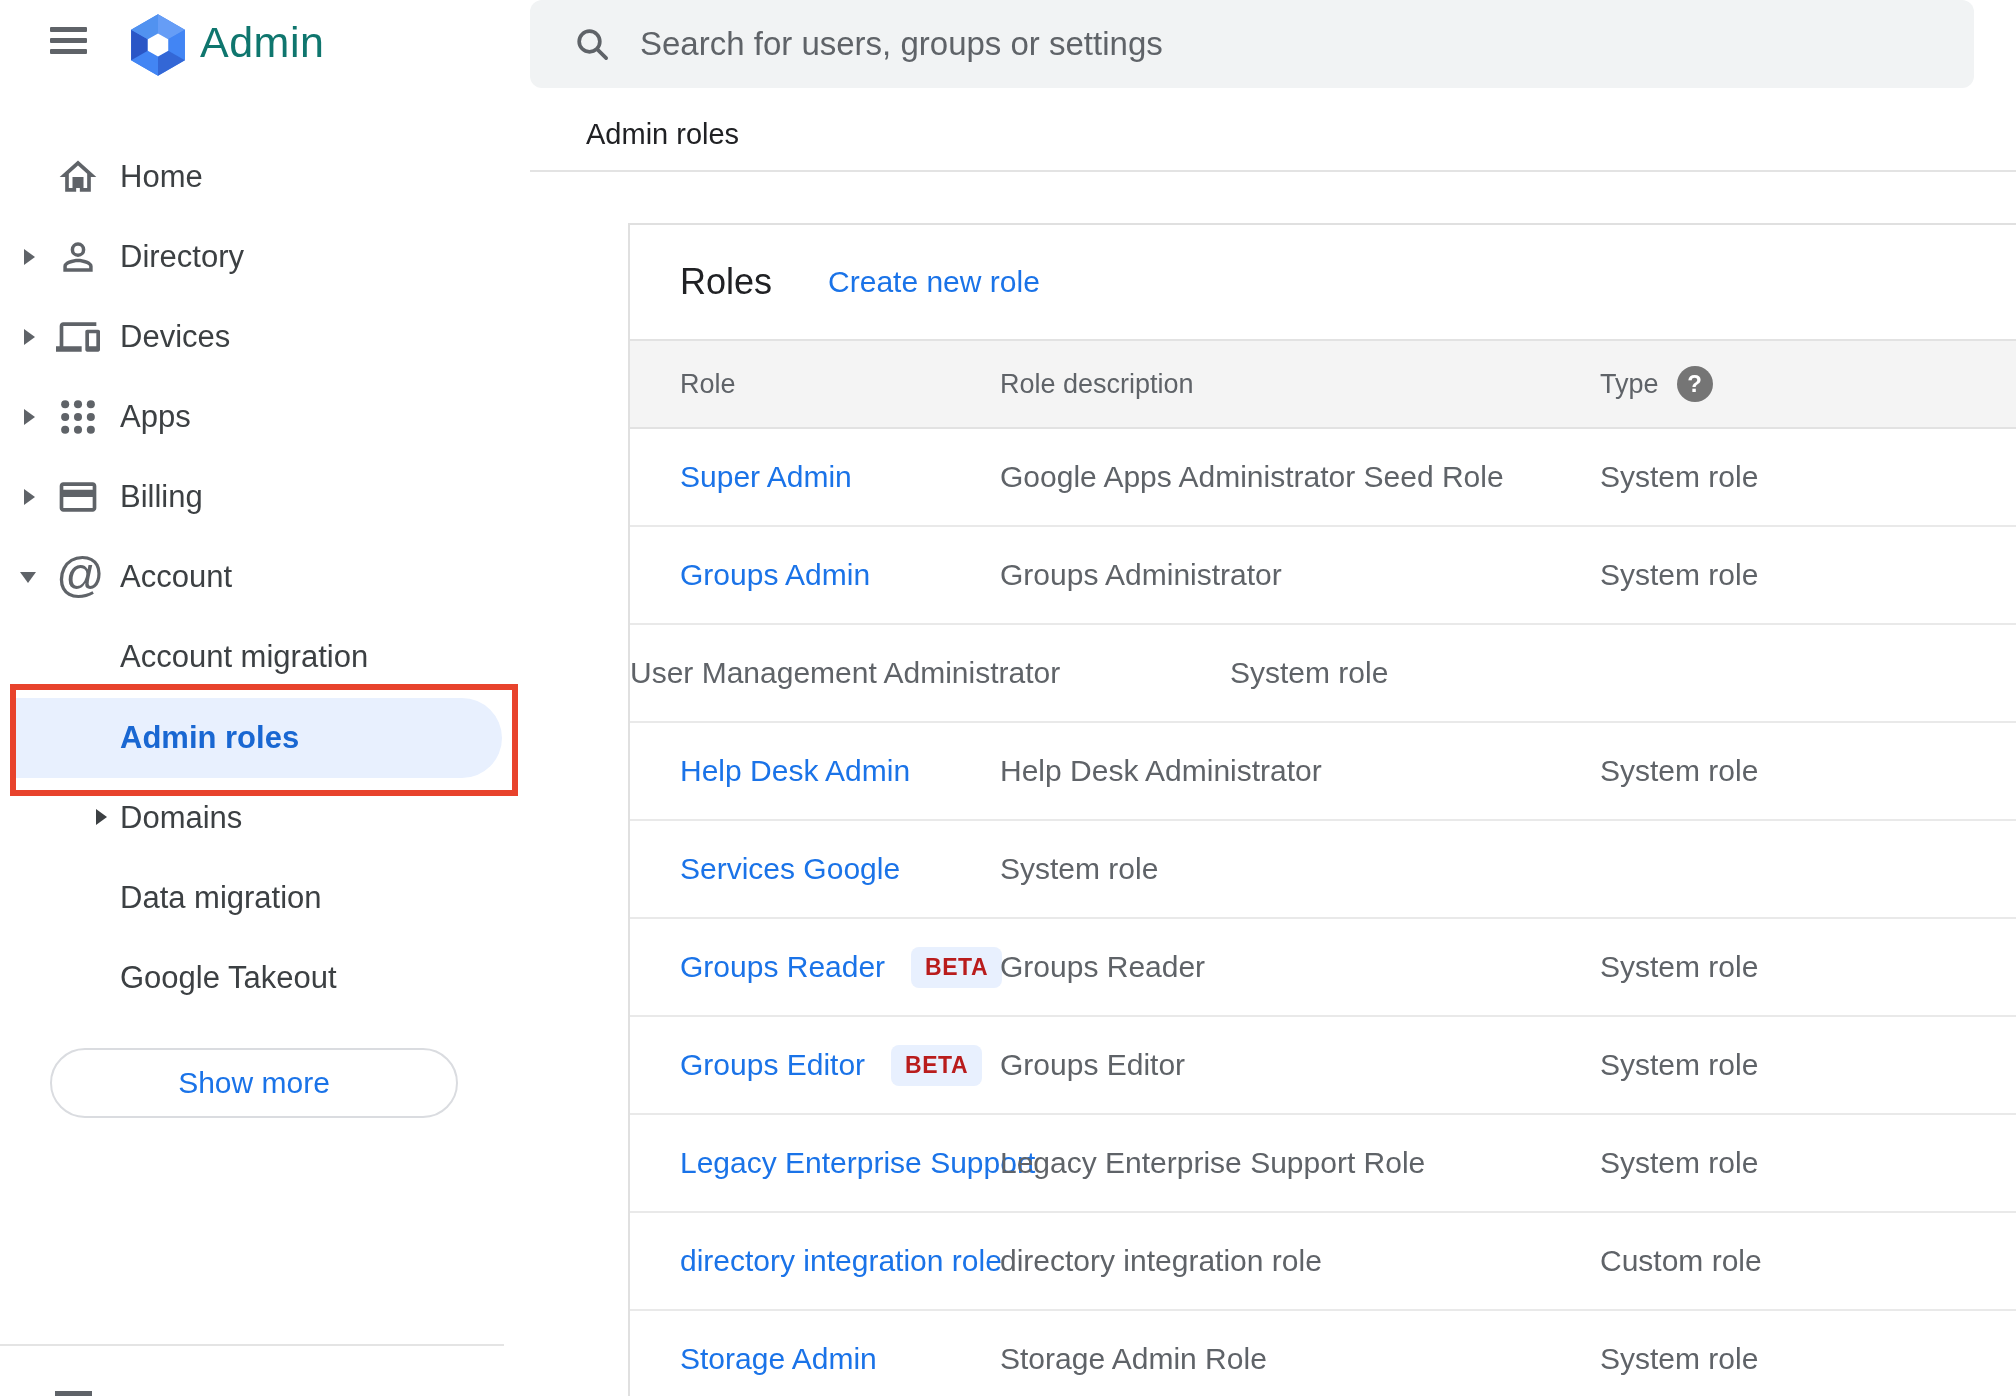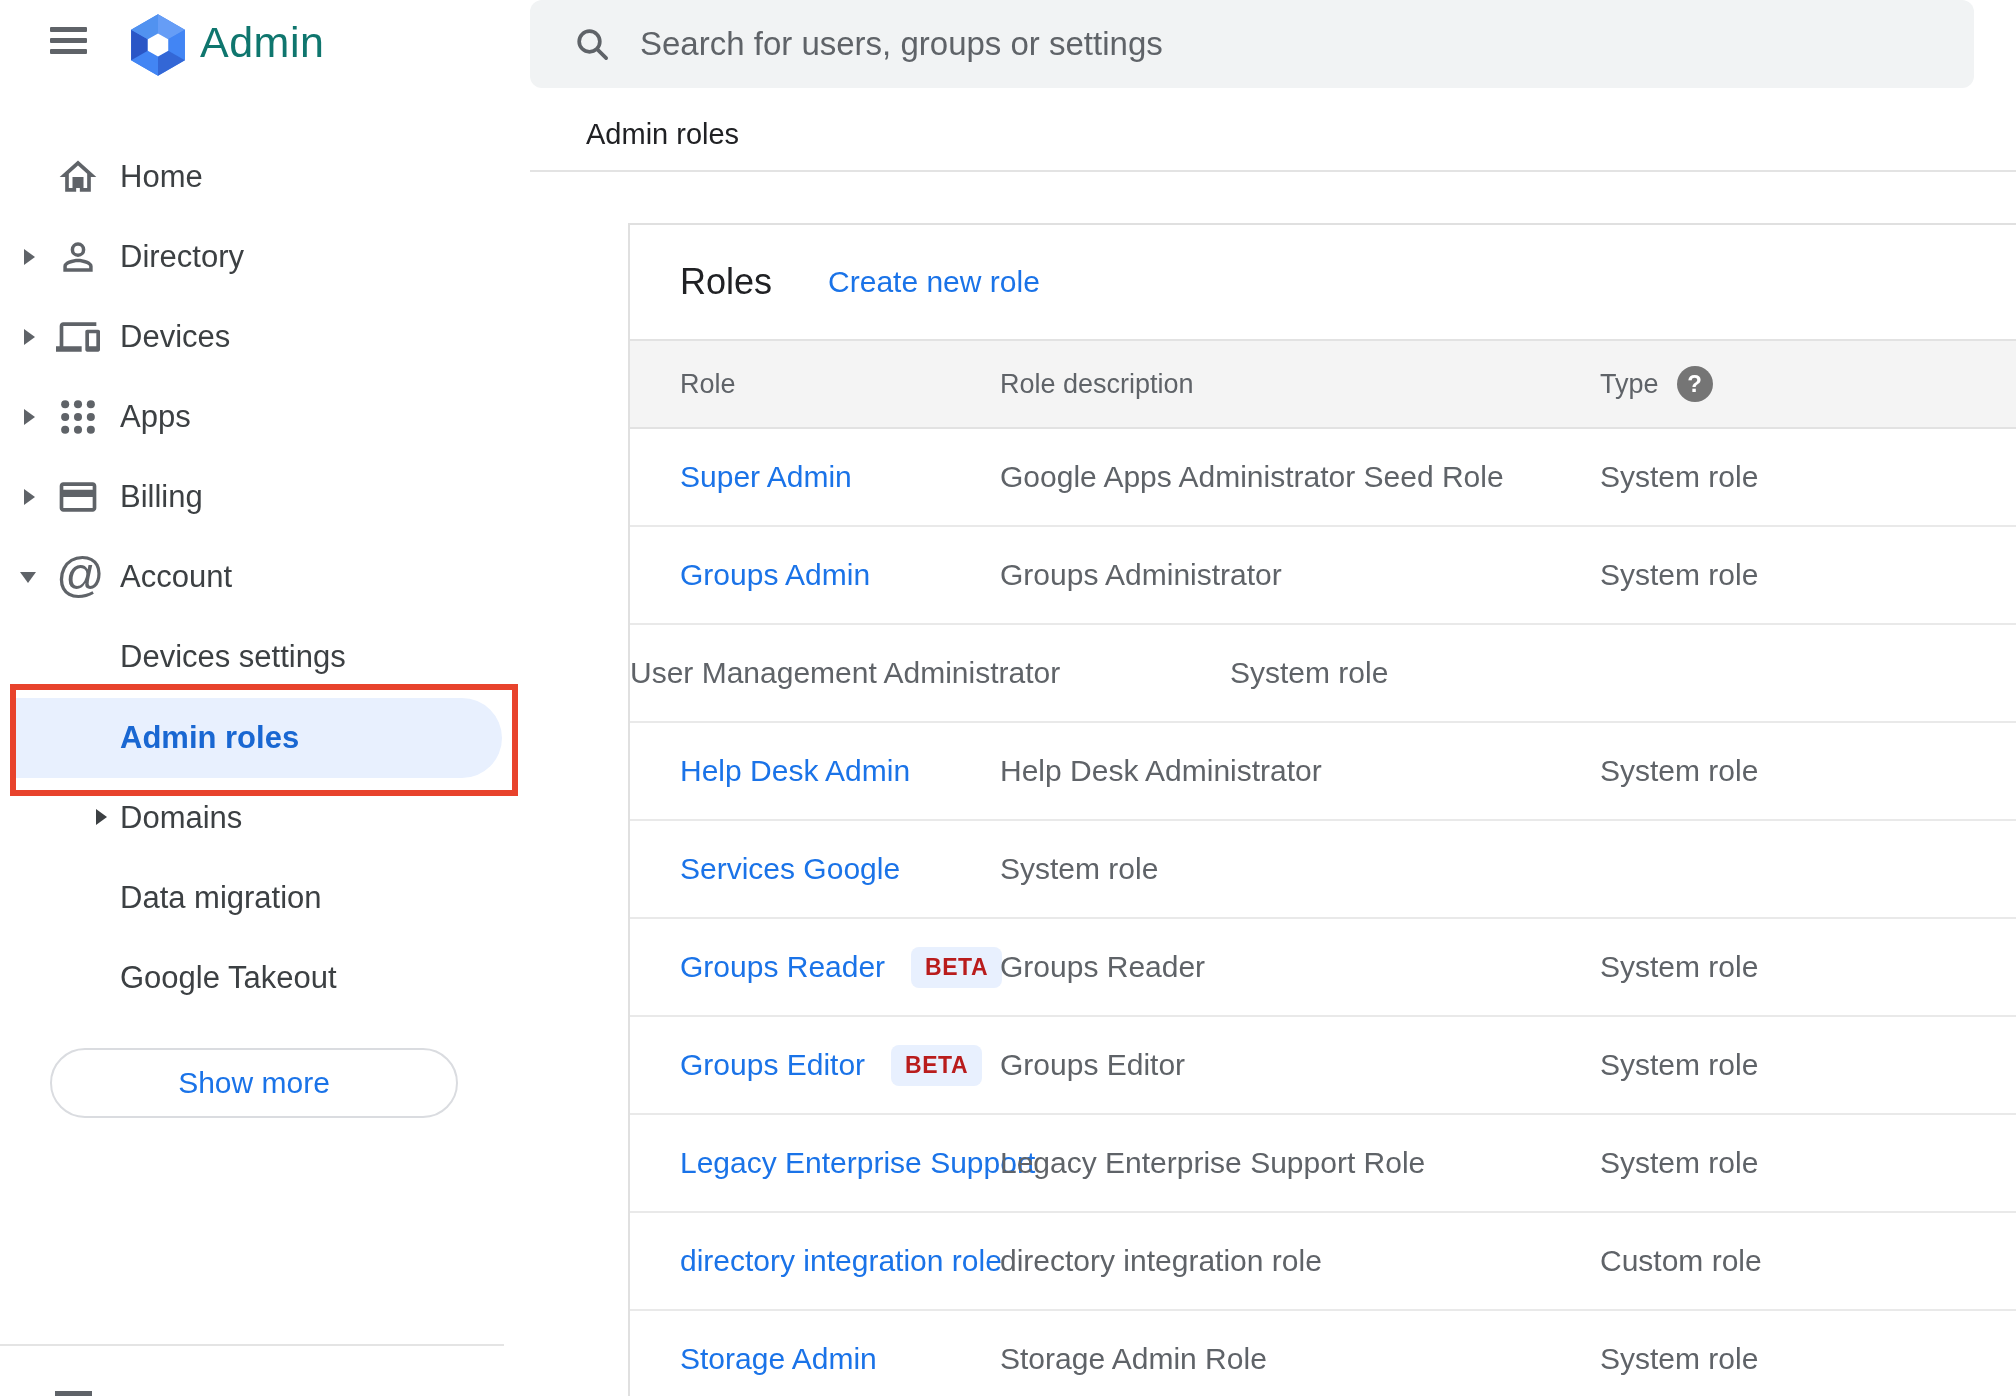--- a/index.html
+++ b/index.html
@@ -162,21 +162,21 @@
       <span class="nav-label">Billing</span>
     </div>
 
     <div class="nav-item" style="top:537px;">
       <span class="nav-arrow-d"></span>
       <span class="at-glyph">@</span>
       <span class="nav-label">Account</span>
     </div>
 
     <div class="nav-item" style="top:617px;">
-      <span class="nav-label">Devices settings</span>
+      <span class="nav-label">Account migration</span>
     </div>
 
     <div class="active-pill">
       <span class="nav-label" style="left:104px;">Admin roles</span>
     </div>
     <div class="annotation-box"></div>
 
     <div class="nav-item" style="top:778px;">
       <span class="sub-arrow"></span>
       <span class="nav-label">Domains</span>

